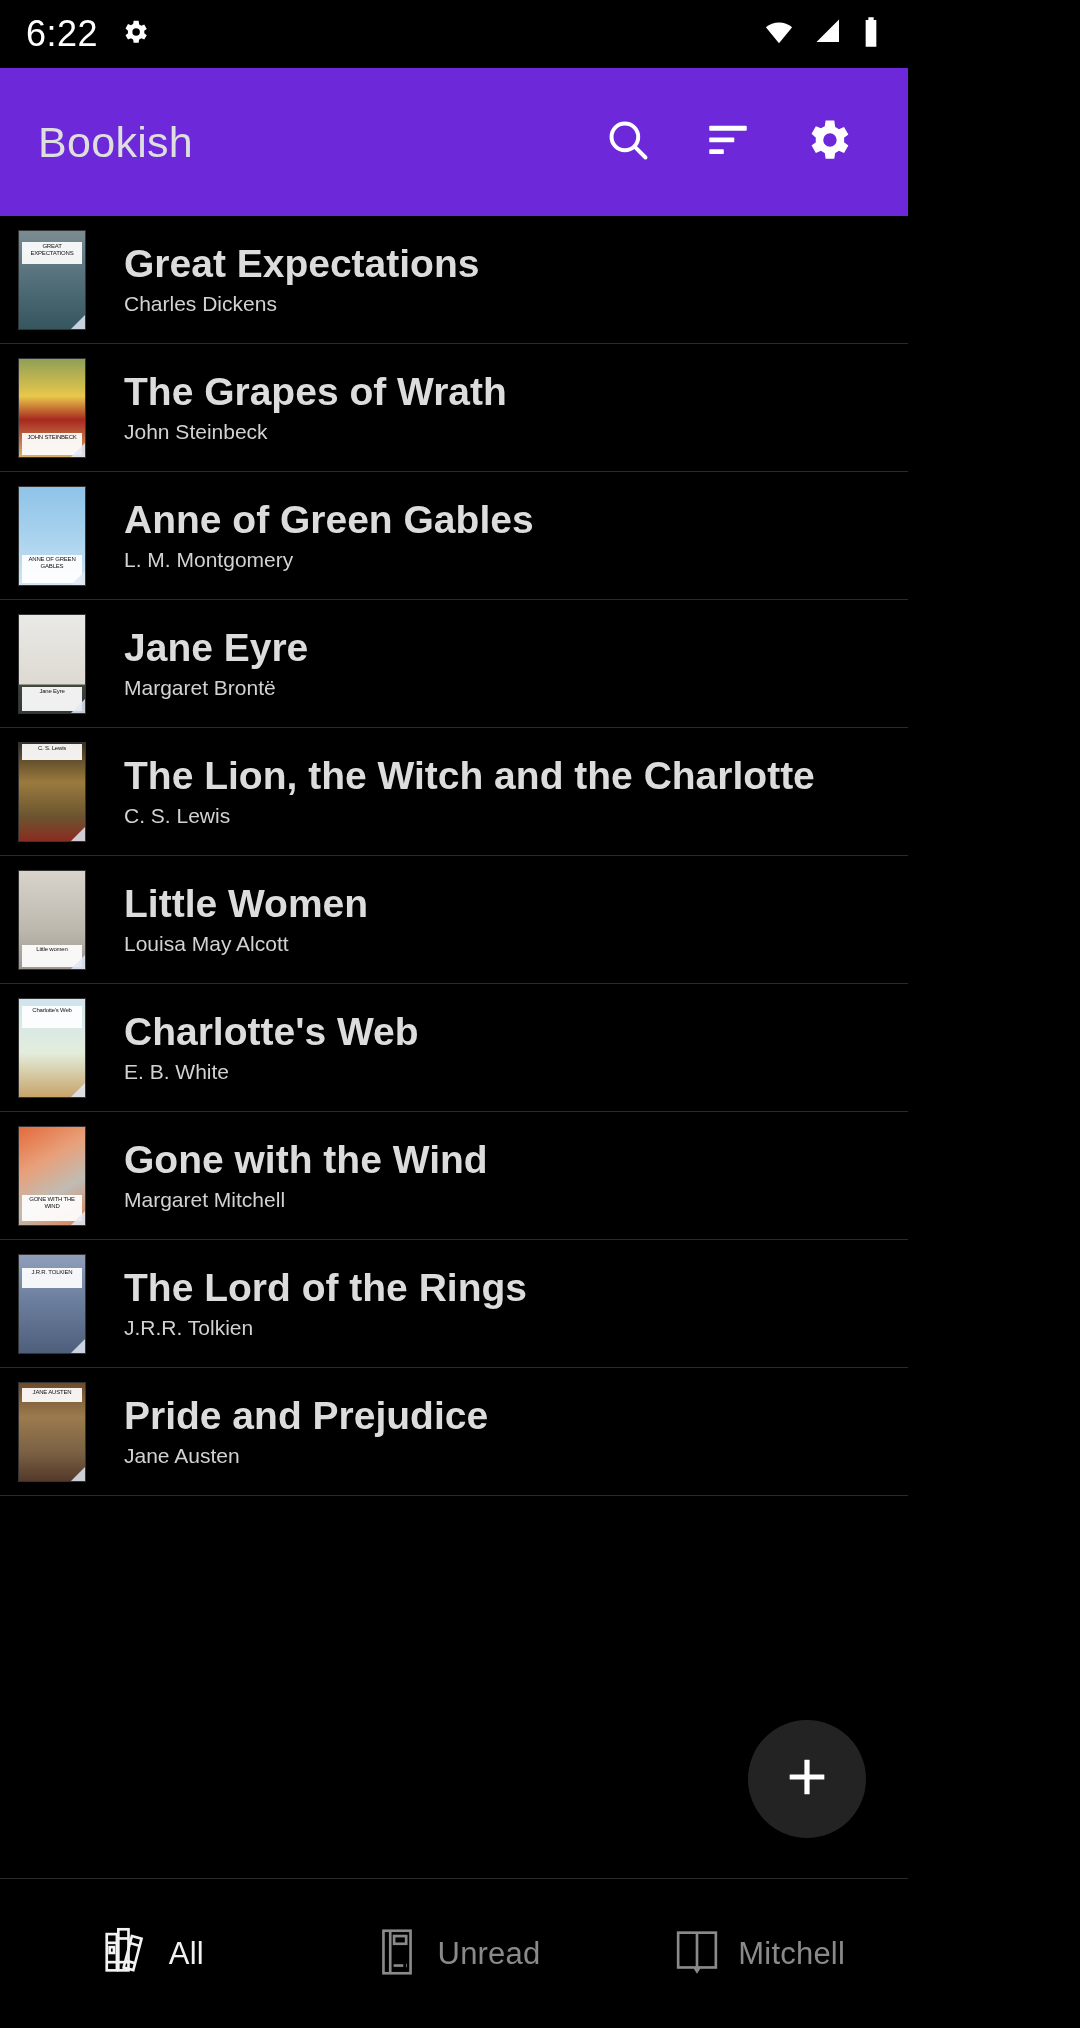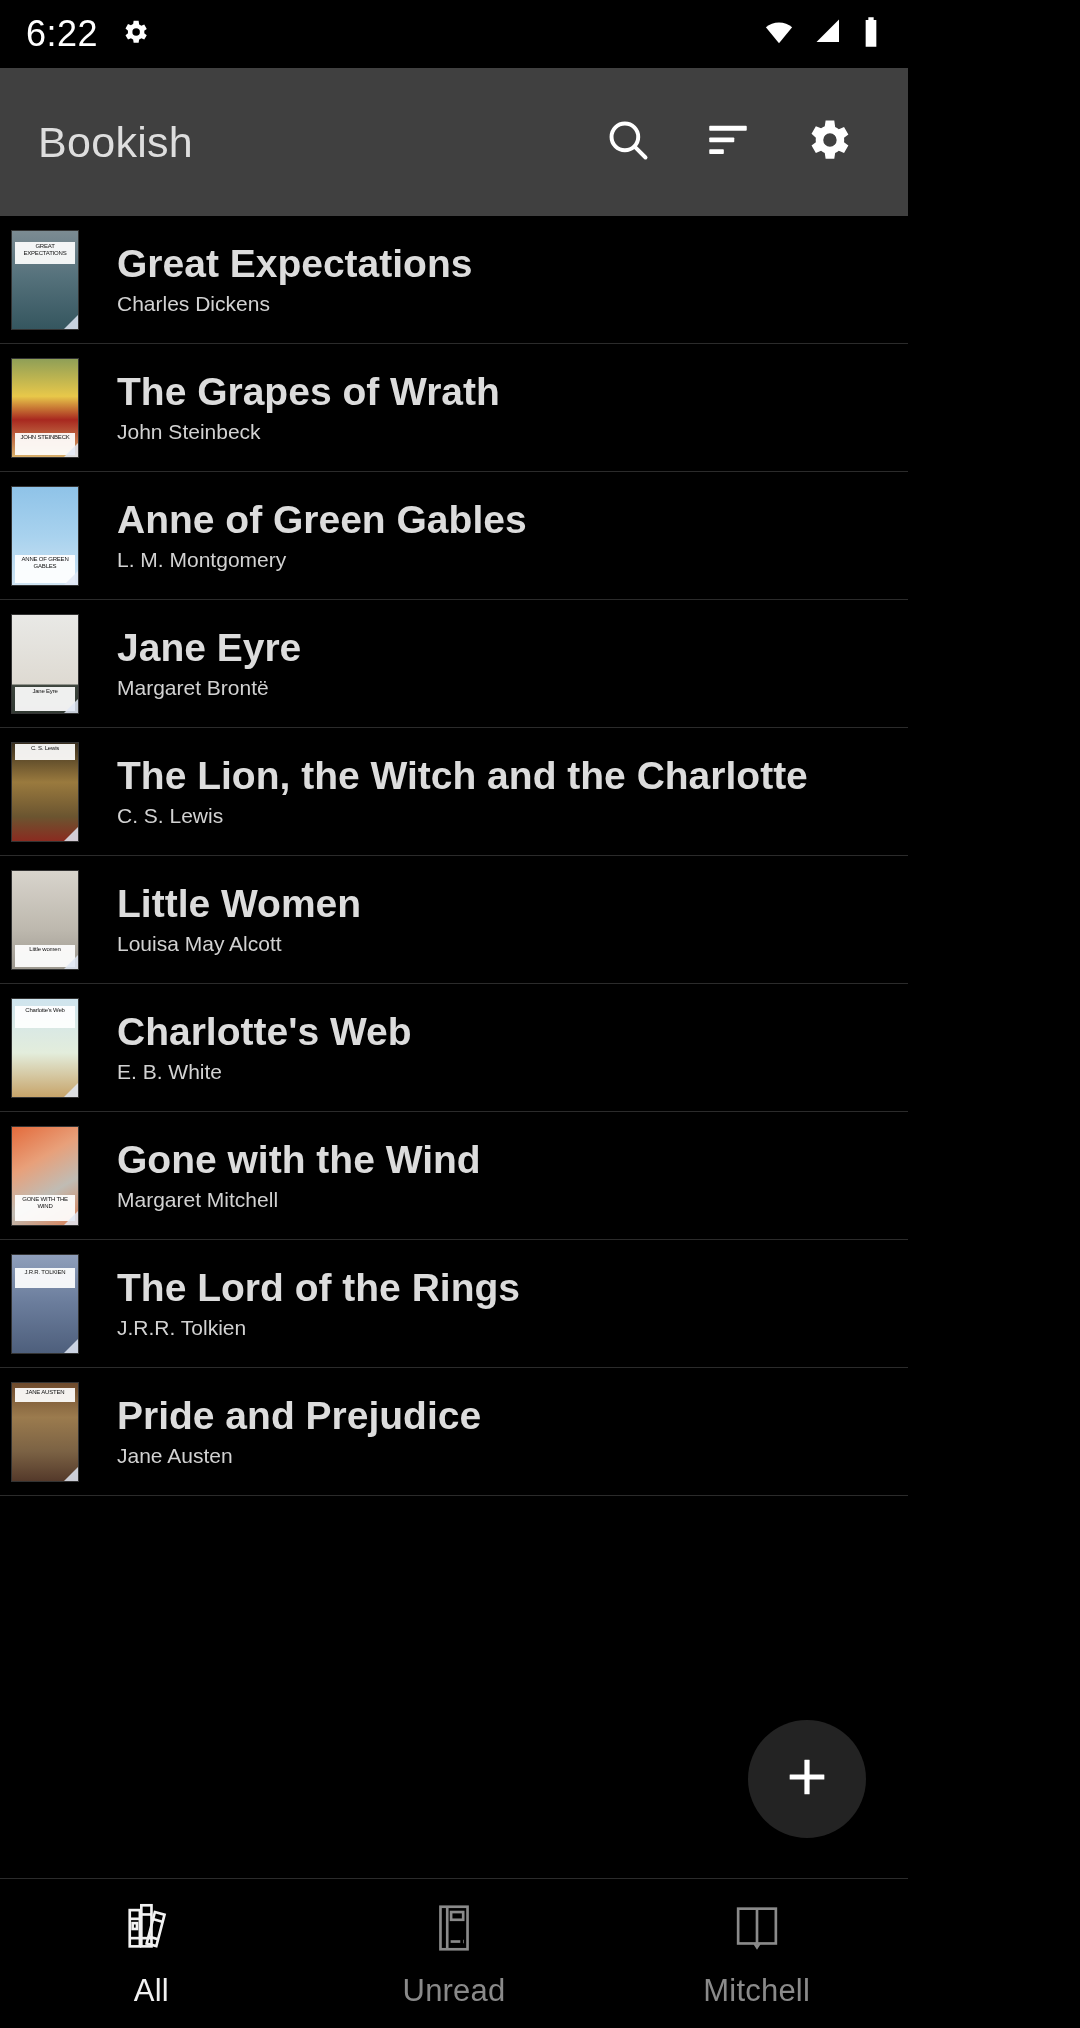--- a/index.html
+++ b/index.html
@@ -21,21 +21,21 @@
     color:#fff; font-size:36px; letter-spacing:.5px;
     font-family:"Liberation Sans", sans-serif;
   }
   .sb-left { display:flex; align-items:center; gap:22px; }
   .sb-spacer { flex:1; }
   .sb-right { display:flex; align-items:center; gap:14px; }
   .sb-icon { display:block; }
 
   
   .appbar {
-    height:148px; background:#404040;
+    height:148px; background:#6d28d9;
     display:flex; align-items:center;
     padding:0 30px 0 38px;
   }
   .appbar-title {
     color:#dedede; font-size:43px; font-weight:400;
     letter-spacing:.3px; flex:1;
   }
   .appbar-actions { display:flex; align-items:center; gap:0px; }
   .ab-btn {
     width:100px; height:100px;
@@ -44,21 +44,21 @@
   }
 
   
   .booklist {
     position:absolute; top:216px; left:0; right:0; bottom:150px;
     background:#000; overflow:hidden;
   }
   .book-row {
     height:128px; display:flex; align-items:center;
     border-bottom:1px solid #2b2b2b;
-    padding-left:11px; position:relative;
+    padding-left:18px; position:relative;
   }
   .cover {
     width:68px; height:100px; flex:none;
     position:relative; overflow:hidden;
     background:#222; border:1px solid rgba(255,255,255,.08);
   }
   .cover .fill { position:absolute; inset:0; }
   .cover .band {
     position:absolute; left:4%; right:4%;
     background:rgba(255,255,255,.92);
@@ -92,21 +92,21 @@
   }
 
   
   .bottomnav {
     position:absolute; left:0; right:0; bottom:0;
     height:150px; background:#000;
     border-top:1px solid #2b2b2b;
     display:flex; align-items:center;
   }
   .nav-item {
-    flex:1; display:flex; flex-direction:column;
+    flex:1; display:flex; flex-direction:row;
     align-items:center; justify-content:center; gap:12px;
     cursor:pointer; height:100%;
   }
   .nav-label { font-size:31px; letter-spacing:.2px; }
   .nav-item.active .nav-label { color:#f2f2f2; }
   .nav-item.inactive .nav-label { color:#8a8a8a; }
 </style>
 </head>
 <body>
 

